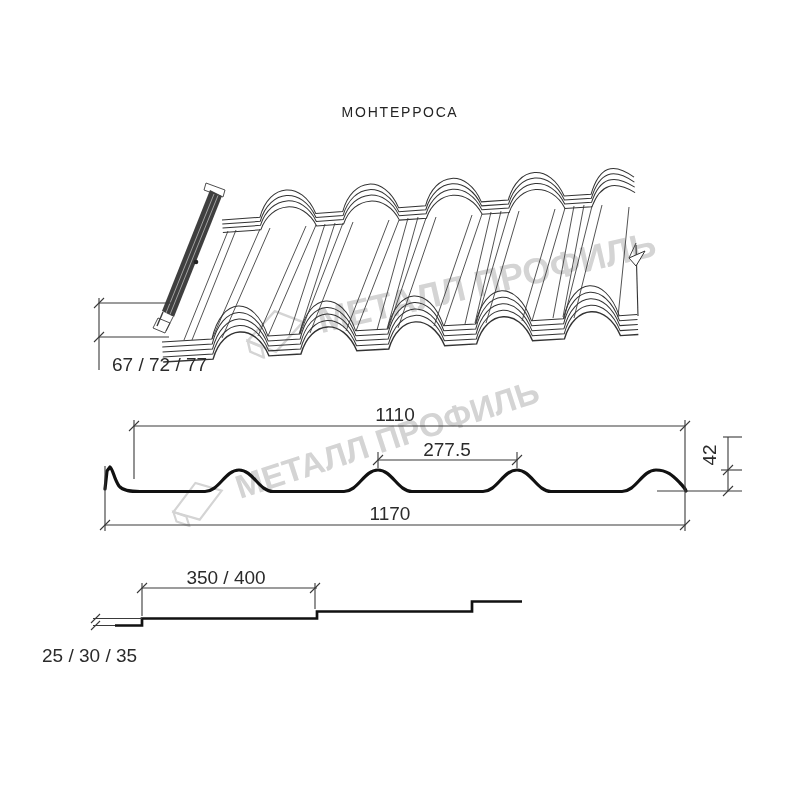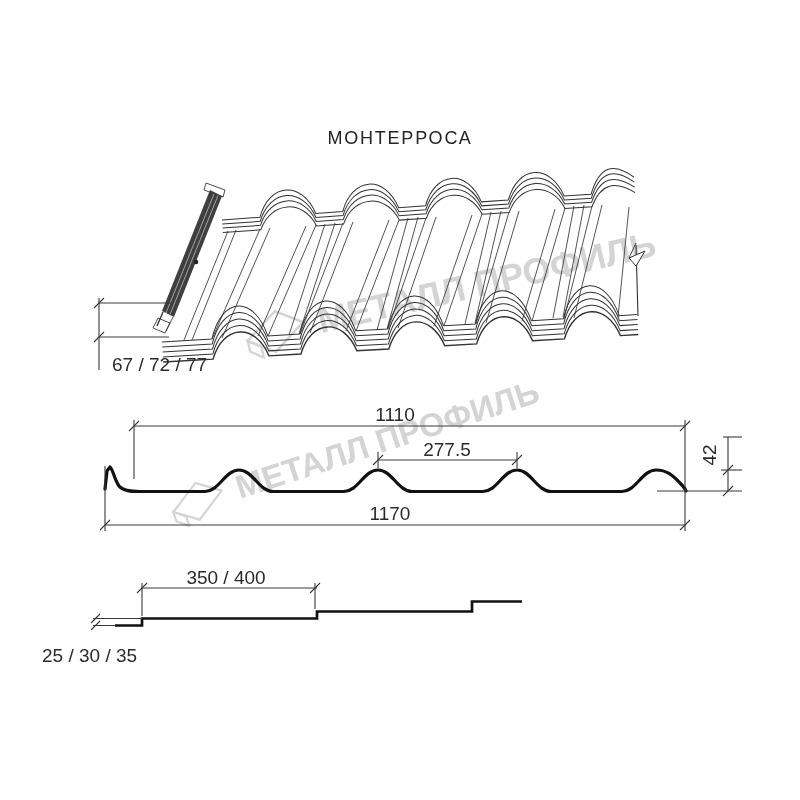--- a/index.html
+++ b/index.html
@@ -1,21 +1,21 @@
 <!DOCTYPE html>
 <html><head>
 <meta charset="utf-8">
 <style>
   html,body{margin:0;padding:0;background:#fff;}
   .page{position:relative;width:800px;height:800px;background:#ffffff;overflow:hidden;
         font-family:"Liberation Sans",sans-serif;}
   .title{position:absolute;left:0;right:0;top:64px;text-align:center;
          font-size:41px;font-weight:bold;letter-spacing:.5px;color:#151515;z-index:3;}
-  .subtitle{position:absolute;left:0;right:0;top:128px;text-align:center;
-         font-size:18px;font-weight:normal;letter-spacing:1.8px;color:#242424;z-index:3;}
+  .subtitle{position:absolute;left:0;right:0;top:104px;text-align:center;
+         font-size:14px;font-weight:normal;letter-spacing:1.8px;color:#242424;z-index:3;}
   .wm{position:absolute;display:flex;align-items:center;gap:12px;white-space:nowrap;
       color:#d4d4d4;font-weight:bold;z-index:1;}
   .wm1{left:250px;top:312px;height:52px;font-size:36px;
        transform:rotate(-13deg);transform-origin:0 100%;}
   .wm2{left:178px;top:483px;height:52px;font-size:33px;
        transform:rotate(-18deg);transform-origin:0 100%;}
   .wm svg{flex:0 0 auto;}
   .drawing{position:absolute;left:0;top:0;z-index:2;}
   .dimtxt{font-family:"Liberation Sans",sans-serif;font-size:19px;fill:#2b2b2b;}
 </style>

